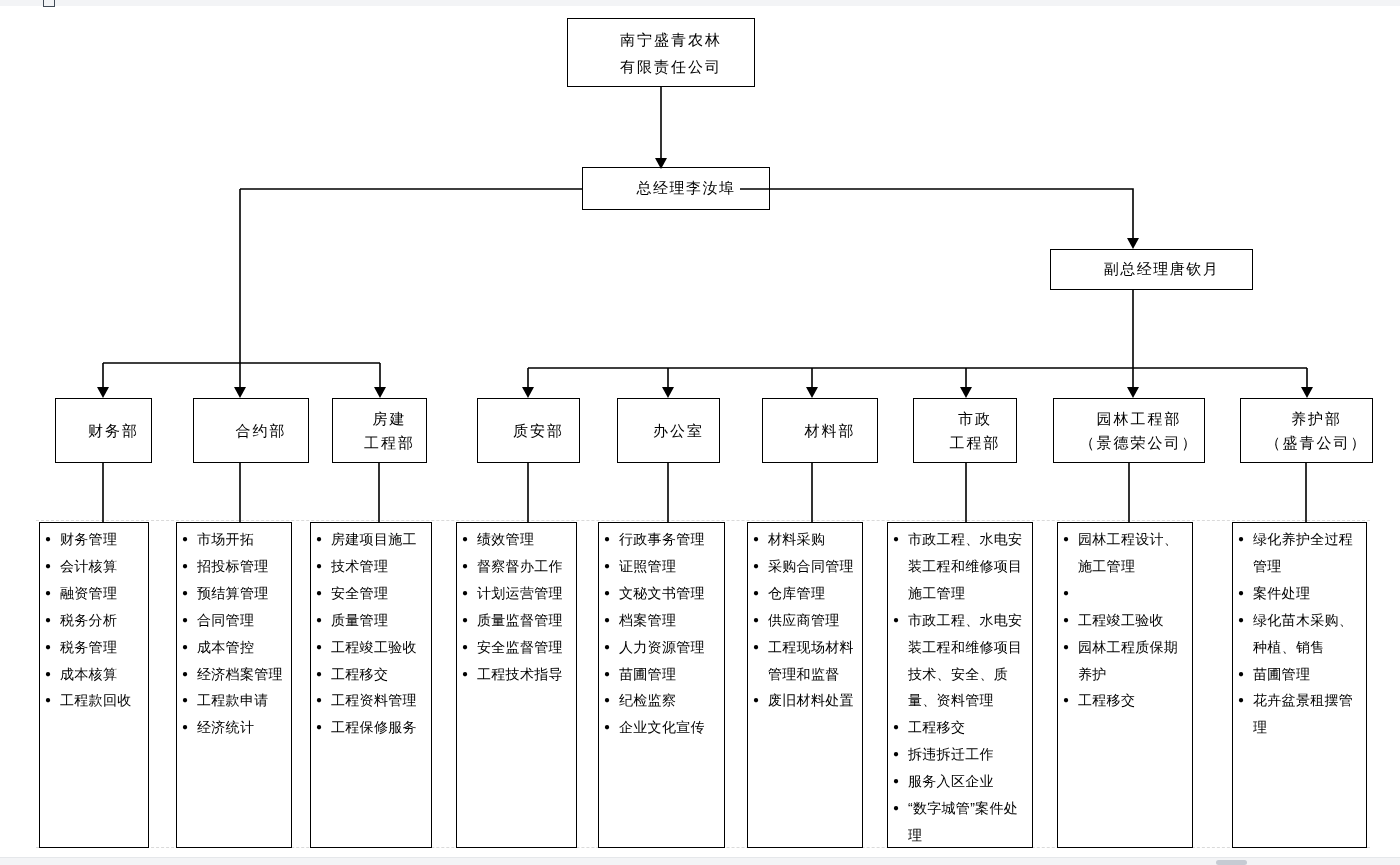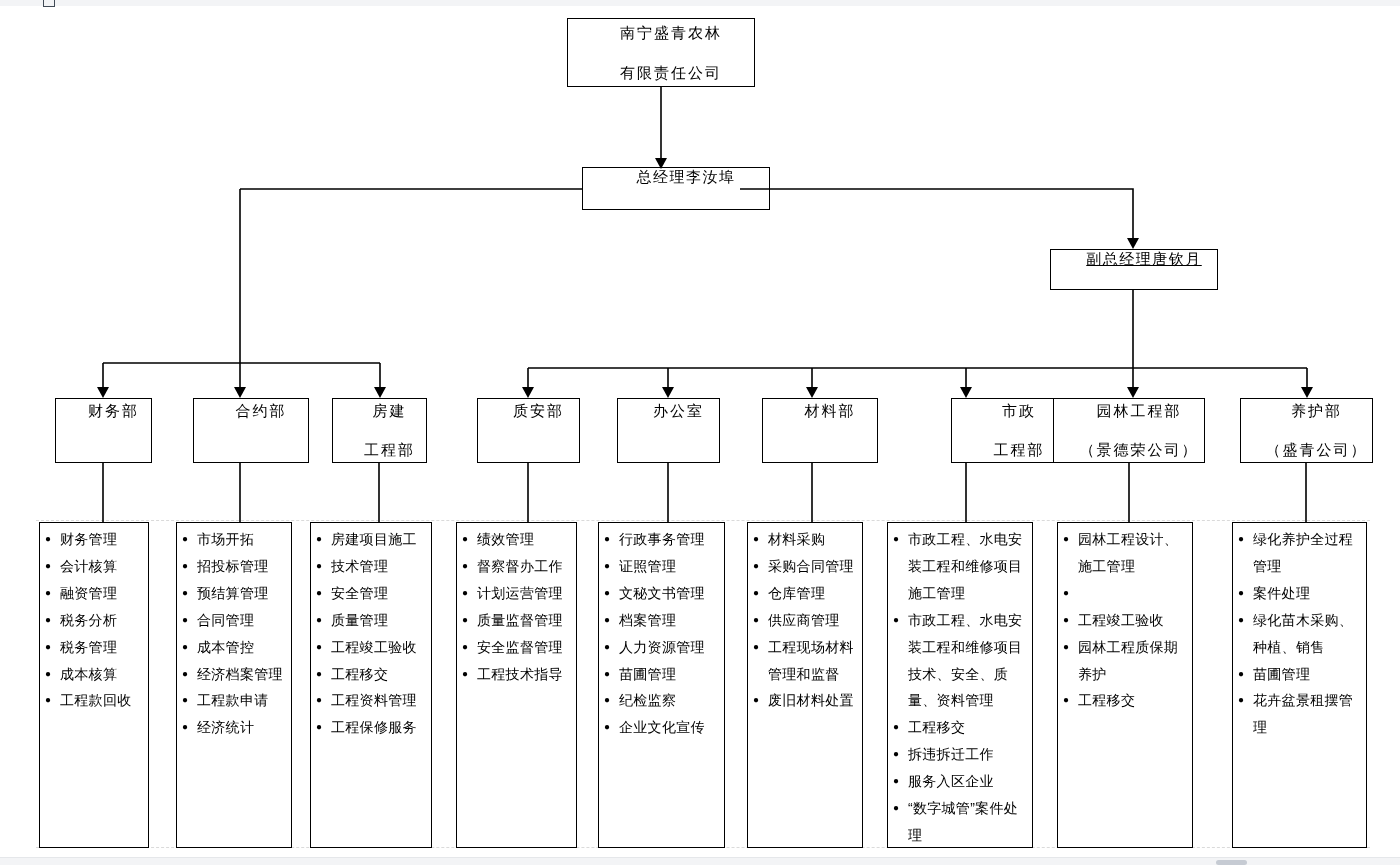--- a/index.html
+++ b/index.html
@@ -12,26 +12,26 @@
   
   .chrome-top{position:absolute;left:0;top:0;width:1400px;height:6px;background:#f3f4f6;z-index:5;}
   .top-marker{position:absolute;left:43px;top:-3px;width:10px;height:8px;border:1.6px solid #414a56;background:transparent;}
   .chrome-bottom{position:absolute;left:0;top:857px;width:1400px;height:8px;background:#f3f4f6;border-top:1px solid #e5e7ea;z-index:5;}
   .h-scroll-thumb{position:absolute;left:1216px;top:2px;width:31px;height:5px;border-radius:3px;background:#c6cbd3;}
   
   .guide{position:absolute;left:36px;width:1334px;height:0;border-top:1.5px dashed #dadada;z-index:1;}
   
   .node{
     position:absolute;background:#fff;border:1.6px solid #000;box-sizing:border-box;
-    display:flex;flex-direction:column;align-items:center;justify-content:space-between;
+    display:flex;flex-direction:column;align-items:center;justify-content:center;
     z-index:2;text-align:center;padding-left:20px;
   }
   .company{left:567px;top:18px;width:188px;height:69px;font-size:15px;line-height:27px;letter-spacing:2px;}
   .gm{left:582px;top:167px;width:188px;height:43px;font-size:15px;letter-spacing:1.5px;}
-  .dgm{left:1050px;top:249px;width:168px;height:41px;font-size:15px;letter-spacing:1.5px;text-decoration:underline;}
+  .dgm{left:1050px;top:249px;width:203px;height:41px;font-size:15px;letter-spacing:1.5px;}
   .dept{top:398px;height:65px;font-size:15px;line-height:24px;letter-spacing:2px;}
   
   .duties{
     position:absolute;top:522px;height:326px;background:#fff;border:1.6px solid #000;
     box-sizing:border-box;z-index:2;padding:3px 3px 0 5px;font-size:14px;
   }
   .duty{display:flex;line-height:26.9px;}
   .bullet{flex:0 0 15px;font-size:10px;line-height:26.9px;}
   .duty-text{flex:1;letter-spacing:0.3px;}
   
@@ -103,21 +103,21 @@
   <span></span>
 </div>
 <div class="node dept" style="left:617px;width:103px">
   <span>办公室</span>
   <span></span>
 </div>
 <div class="node dept" style="left:762px;width:116px">
   <span>材料部</span>
   <span></span>
 </div>
-<div class="node dept" style="left:951px;width:116px">
+<div class="node dept" style="left:913px;width:104px">
   <span>市政</span>
   <span>工程部</span>
 </div>
 <div class="node dept" style="left:1053px;width:152px">
   <span>园林工程部</span>
   <span>（景德荣公司）</span>
 </div>
 <div class="node dept" style="left:1240px;width:133px">
   <span>养护部</span>
   <span>（盛青公司）</span>

